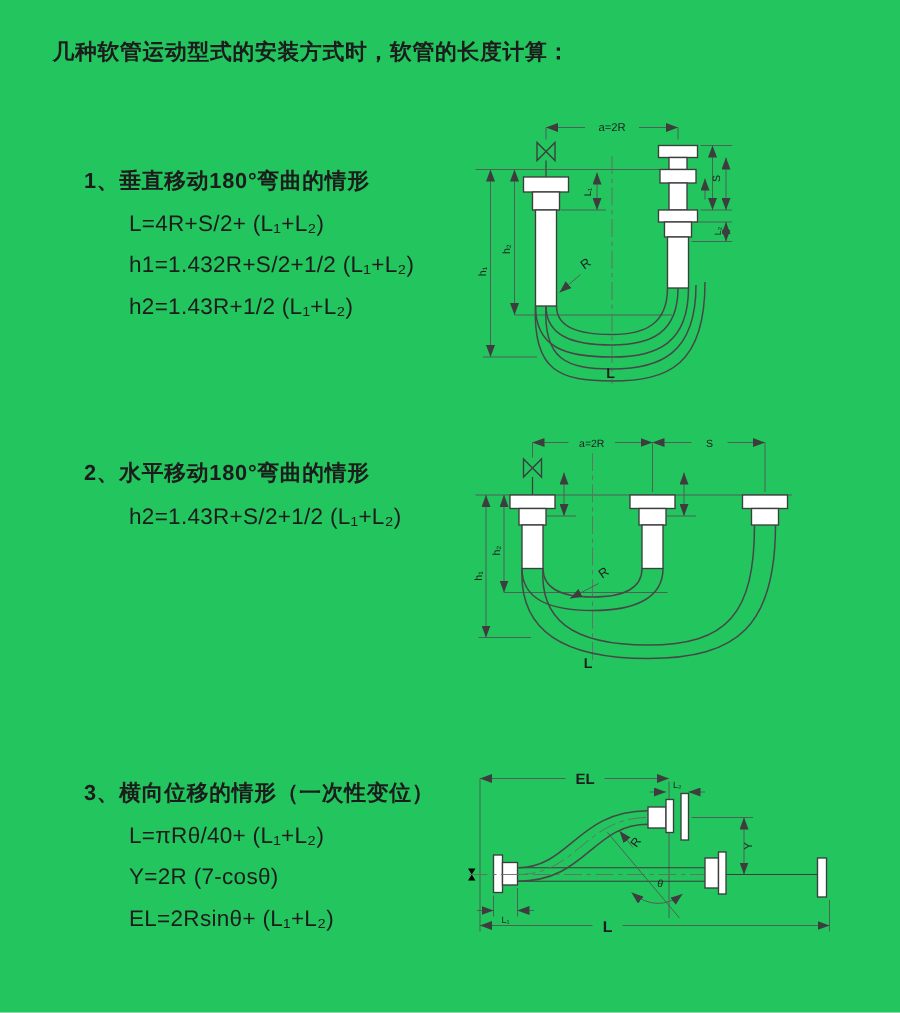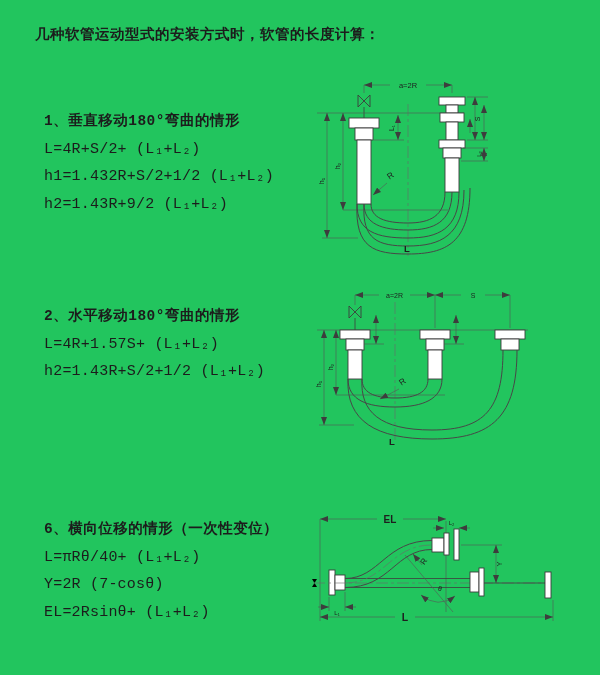--- a/index.html
+++ b/index.html
@@ -1,21 +1,21 @@
 <!DOCTYPE html>
 <html><head>
 <meta charset="utf-8">
 <style>
   html,body{margin:0;padding:0;background:#e8e8e8;}
   .page{position:relative;width:600px;height:675px;background:#22c55e;overflow:hidden;
         font-family:"Liberation Sans","DejaVu Sans",sans-serif;color:#1c1c1c;padding-left:47px;}
   .doc-title{position:absolute;left:35px;top:25px;font-size:14.5px;font-weight:bold;letter-spacing:0.5px;}
-  .sec{position:absolute;left:44px;line-height:27.5px;font-size:15px;font-family:Liberation Mono, monospace;}
+  .sec{position:absolute;left:56px;line-height:27.5px;font-size:15px;}
   .sec .hd{font-weight:bold;font-size:14.5px;letter-spacing:0.5px;white-space:nowrap;}
-  .sec .fm{letter-spacing:0.2px;white-space:nowrap;}
+  .sec .fm{margin-left:30px;letter-spacing:0.2px;white-space:nowrap;}
   #sec1{top:108px;} #sec2{top:303px;} #sec3{top:516px;}
   .dg{position:absolute;}
   #dg1{left:312px;top:66px;} #dg2{left:312px;top:282px;} #dg3{left:305px;top:505px;}
   svg line.d, svg path.d, svg polyline.d{stroke:#3d3d3d;stroke-width:0.8;fill:none;}
   svg line.thin, svg path.thin{stroke:#555;stroke-width:0.6;fill:none;}
   svg .cl{stroke:#6a6a6a;stroke-width:0.6;fill:none;stroke-dasharray:12 3 3 3;}
   svg rect.part{fill:#ffffff;stroke:#3d3d3d;stroke-width:0.9;}
   svg path.hose{fill:none;stroke:#474747;stroke-width:1;}
   svg polygon.v{fill:none;stroke:#3d3d3d;stroke-width:0.9;}
   svg text.lab{fill:#1e1e1e;font-family:"Liberation Sans","DejaVu Sans",sans-serif;}
@@ -24,31 +24,30 @@
 <body>
 
 <div class="page">
 
   <div class="doc-title">几种软管运动型式的安装方式时，软管的长度计算：</div>
 
   <div class="sec" id="sec1">
     <div class="hd">1、垂直移动180°弯曲的情形</div>
     <div class="fm">L=4R+S/2+ (L₁+L₂)</div>
     <div class="fm">h1=1.432R+S/2+1/2 (L₁+L₂)</div>
-    <div class="fm">h2=1.43R+9/2 (L₁+L₂)</div>
+    <div class="fm">h2=1.43R+1/2 (L₁+L₂)</div>
   </div>
 
   <div class="sec" id="sec2">
     <div class="hd">2、水平移动180°弯曲的情形</div>
-    <div class="fm">L=4R+1.57S+ (L₁+L₂)</div>
     <div class="fm">h2=1.43R+S/2+1/2 (L₁+L₂)</div>
   </div>
 
   <div class="sec" id="sec3">
-    <div class="hd">6、横向位移的情形（一次性变位）</div>
+    <div class="hd">3、横向位移的情形（一次性变位）</div>
     <div class="fm">L=πRθ/40+ (L₁+L₂)</div>
     <div class="fm">Y=2R (7-cosθ)</div>
     <div class="fm">EL=2Rsinθ+ (L₁+L₂)</div>
   </div>
 
   <svg class="dg" id="dg1" width="280" height="195" viewBox="0 0 280 195">
     <defs>
       <marker id="aE1" markerWidth="8" markerHeight="6" refX="8" refY="3" orient="auto" markerUnits="userSpaceOnUse">
           <path d="M0,0 L8,3 L0,6 Z" fill="#3d3d3d"></path>
         </marker>

